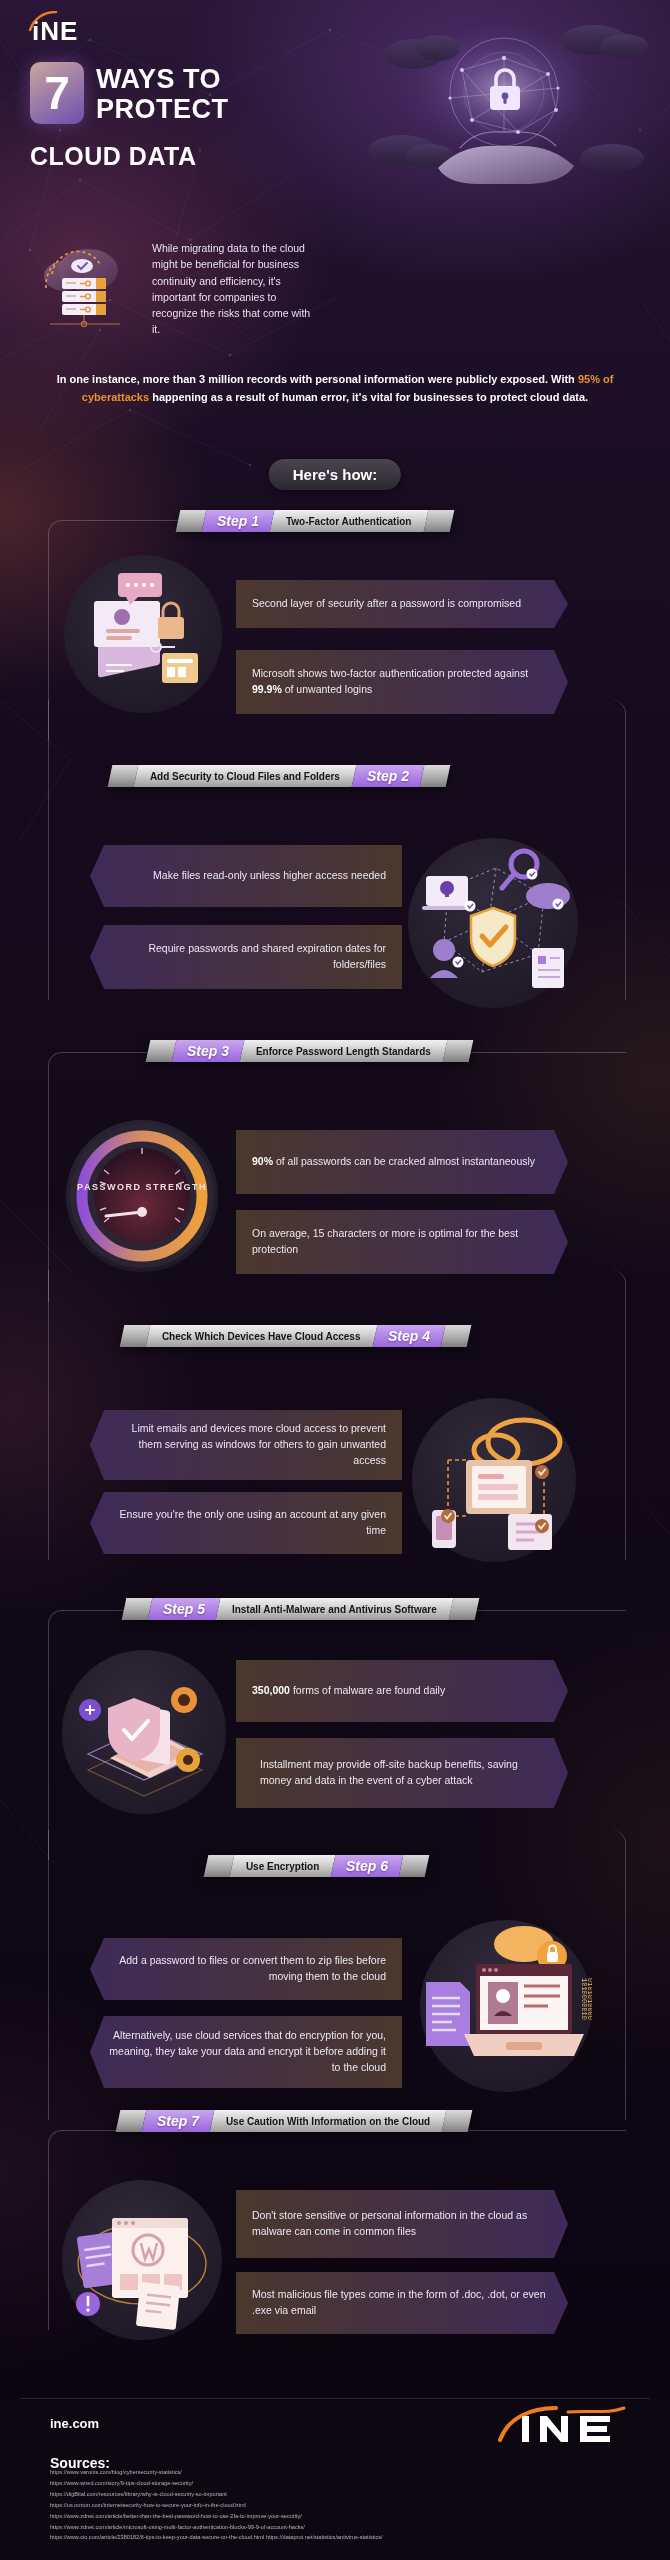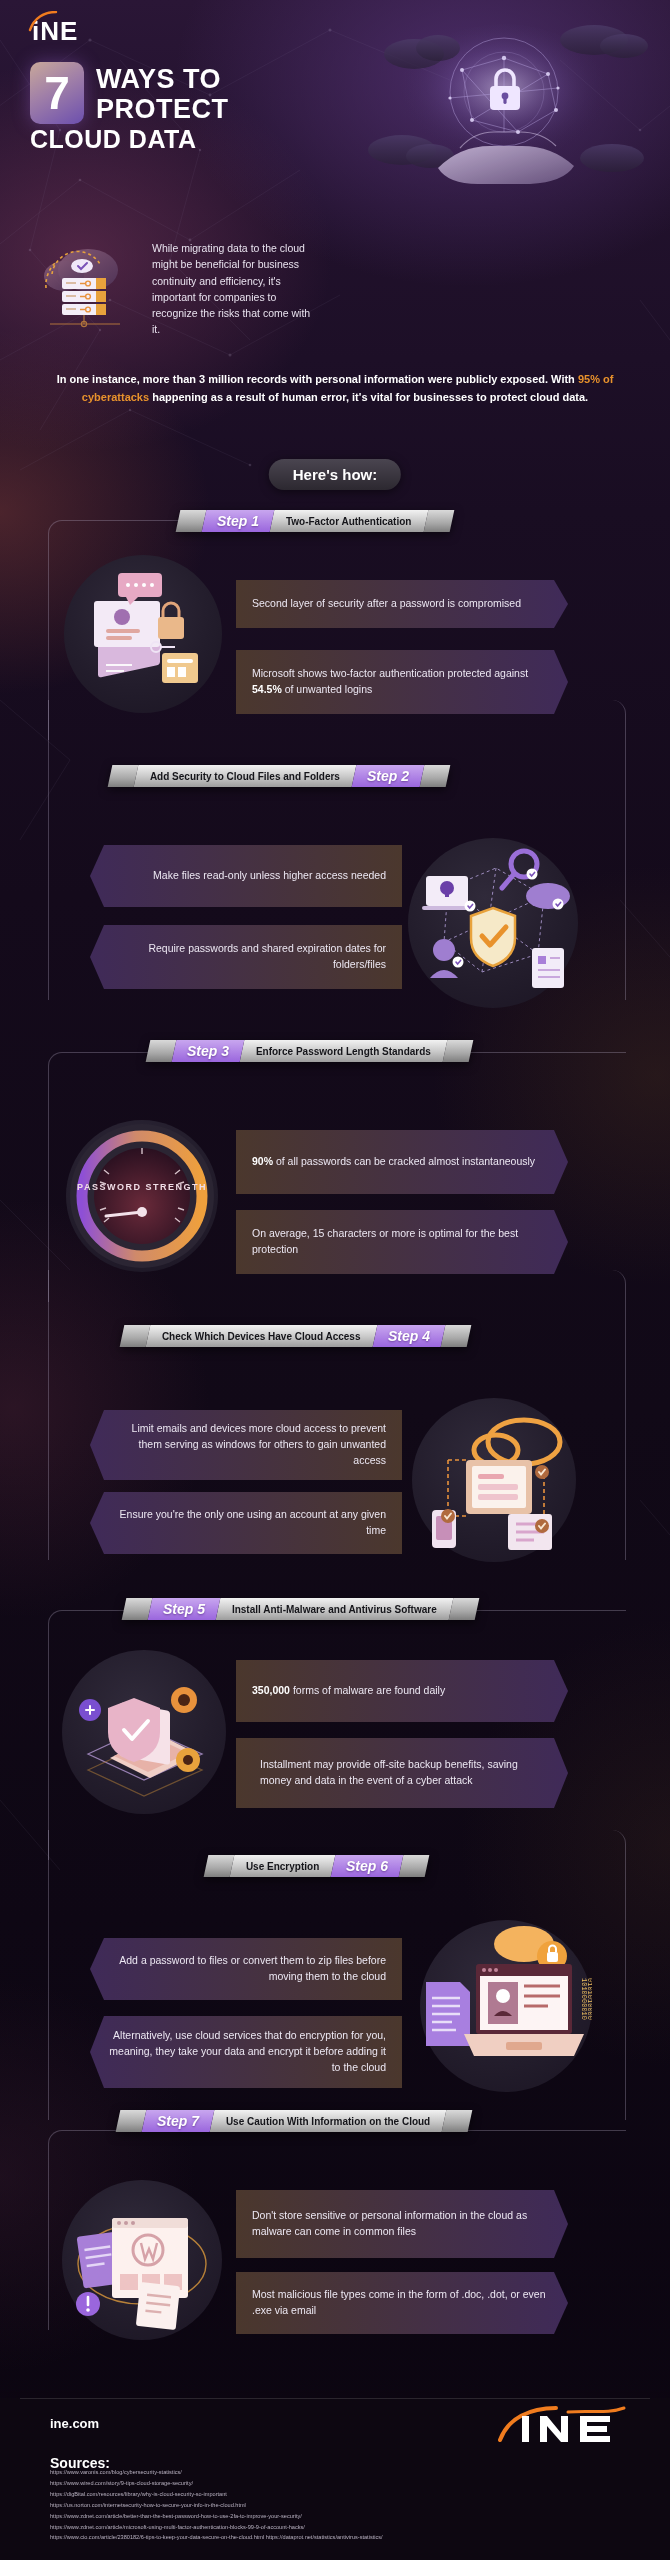--- a/index.html
+++ b/index.html
@@ -38,21 +38,21 @@
     width:54px; height:62px; border-radius:10px; flex:none;
     background:linear-gradient(150deg,#c9a89a 0%,#a07fa8 45%,#6c4fae 100%);
     display:flex; align-items:center; justify-content:center;
     font-size:46px; font-weight:bold; color:#fff; line-height:1;
     box-shadow:0 0 18px rgba(140,90,190,.45);
   }
   .title-lines { padding-top:2px; }
   .title-lines .l {
     font-size:27px; font-weight:bold; letter-spacing:.5px; line-height:1.12; color:#fff;
   }
-  .title-line3 { font-size:25px; font-weight:bold; letter-spacing:.5px; color:#fff; margin-top:1px; }
+  .title-line3 { font-size:25px; font-weight:bold; letter-spacing:.5px; color:#fff; margin-top:18px; }
   
   .hero-art { position:absolute; right:8px; top:18px; width:320px; height:175px; }
   
   .intro { position:absolute; left:30px; top:236px; width:290px; display:flex; gap:12px; }
   .intro-art { width:110px; height:95px; flex:none; }
   .intro-text { font-size:10.5px; line-height:1.55; color:#e8e2ee; padding-top:4px; }
   .stats {
     position:absolute; left:42px; top:370px; width:586px; text-align:center;
     font-size:11px; font-weight:bold; line-height:1.65; color:#fff;
   }
@@ -325,21 +325,21 @@
         </g>
         <g stroke="#fff" stroke-width="2" opacity=".9">
             <path d="M42 110 h26 M42 116 h18"></path>
           </g>
       </svg>
     </div>
     <div class="fact rgt" style="left:236px; top:580px; width:332px; height:48px;">
       <span>Second layer of security after a password is compromised</span>
     </div>
     <div class="fact rgt" style="left:236px; top:650px; width:332px; height:64px;">
-      <span>Microsoft shows two-factor authentication protected against <b>54.5%</b> of unwanted logins</span>
+      <span>Microsoft shows two-factor authentication protected against <b>99.9%</b> of unwanted logins</span>
     </div>
   </div>
 
   <div class="step">
     <div class="rail" style="left:48px; top:700px; width:578px; height:300px; border-left:1px solid rgba(190,180,205,.30); border-top:none; border-bottom:none; border-right:1px solid rgba(190,180,205,.30); border-radius:0 14px 0 0;"></div>
     <div class="banner" style="left:110px; top:765px;">
       <div class="btail"></div>
       <div class="bname">
           <span>Add Security to Cloud Files and Folders</span>
         </div>

